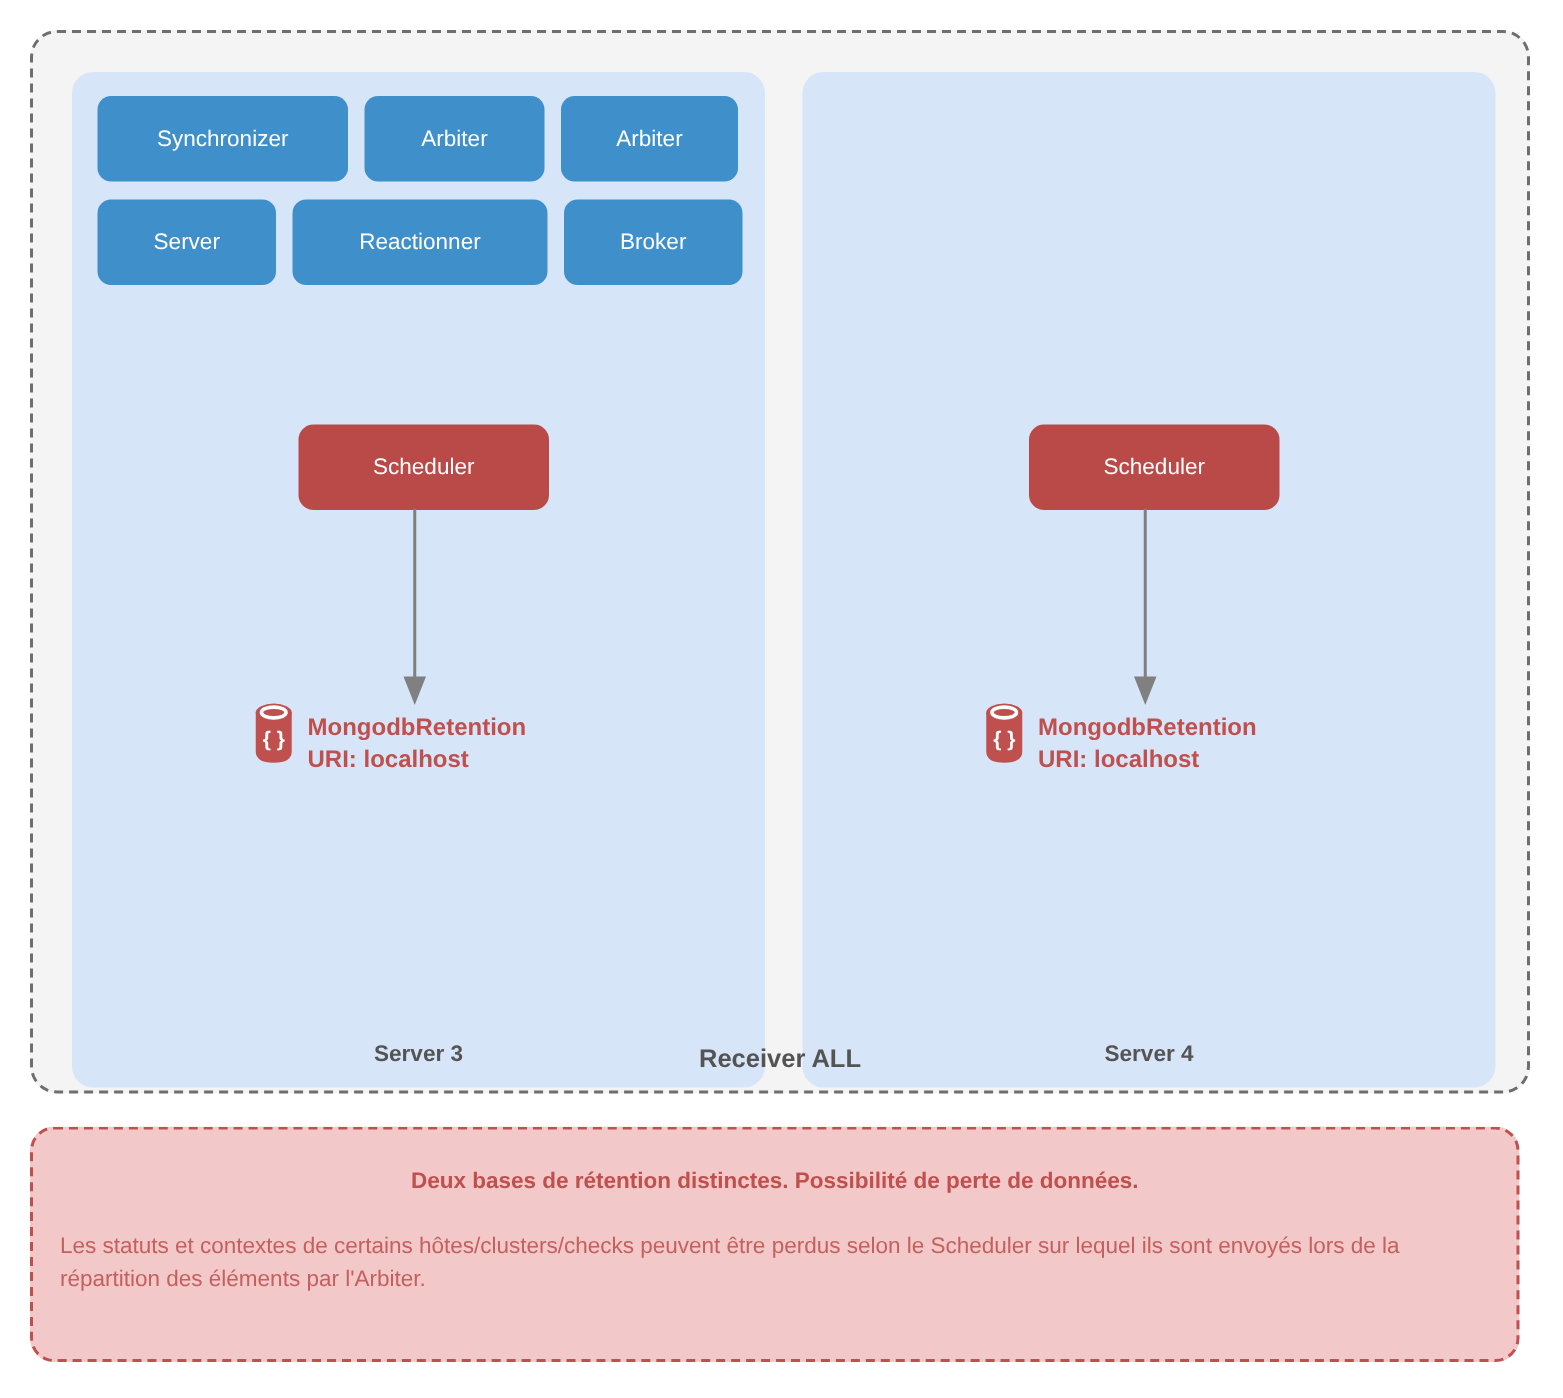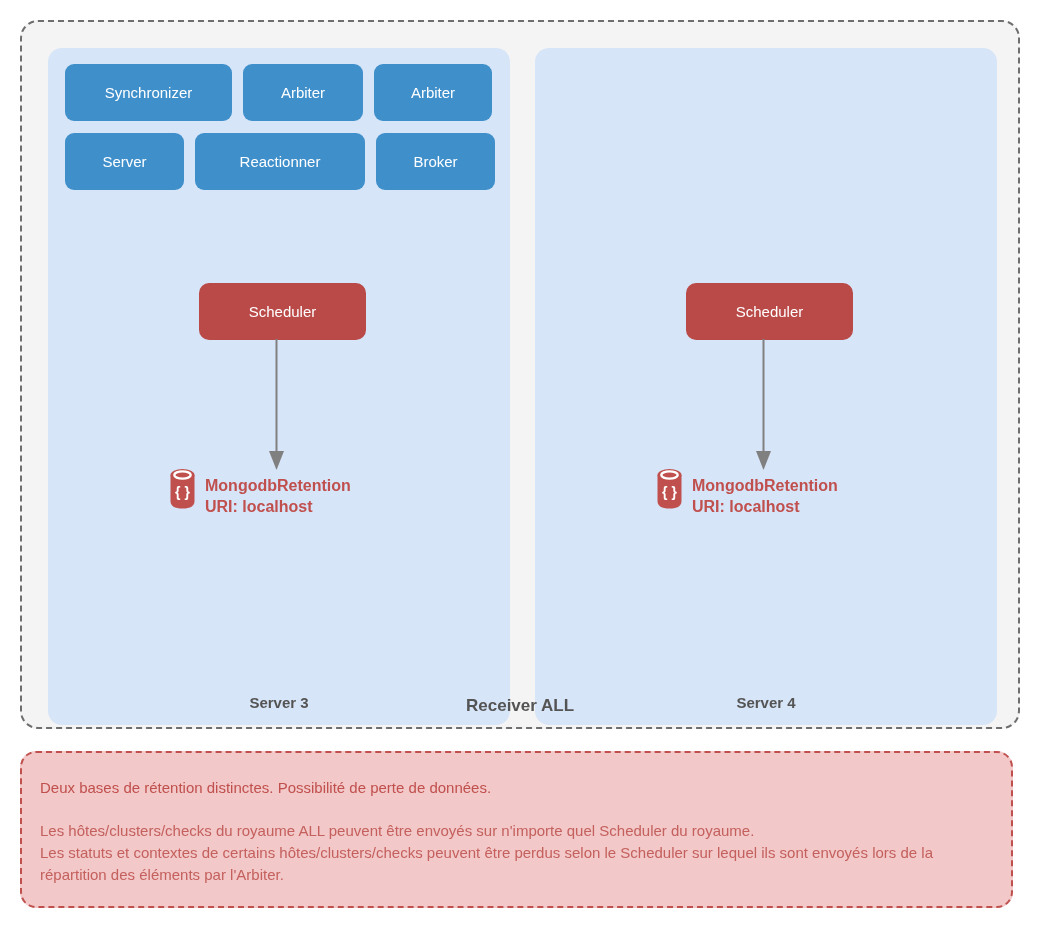--- a/index.html
+++ b/index.html
@@ -40,21 +40,21 @@
 
   .server-label { position:absolute; bottom:14px; width:100%; text-align:center;
                   color:#545454; font-weight:bold; font-size:15px; }
   .realm-label { position:absolute; bottom:11px; width:100%; text-align:center;
                  color:#545454; font-weight:bold; font-size:17px; }
 
   
   .warning { position:absolute; left:20px; top:751px; width:993px; height:157px;
              background:#F2C8C8; border:2px dashed #C0504D; border-radius:16px;
              padding:26px 18px 0 18px; }
-  .warning-title { color:#C0504D; font-weight:normal; font-size:15px; }
+  .warning-title { text-align:center; color:#C0504D; font-weight:bold; font-size:15px; }
   .warning-body { margin-top:24px; color:#C4605D; font-size:15px; line-height:22px; }
 </style>
 </head>
 <body>
 
 <div class="page">
 
   <div class="realm">
 
     <div class="server server--1">
@@ -115,18 +115,17 @@
 
       <div class="server-label">Server 4</div>
     </div>
 
     <div class="realm-label">Receiver ALL</div>
   </div>
 
   <div class="warning">
     <div class="warning-title">Deux bases de rétention distinctes. Possibilité de perte de données.</div>
     <div class="warning-body">
-      <div>Les hôtes/clusters/checks du royaume ALL peuvent être envoyés sur n'importe quel Scheduler du royaume.</div>
       <div>Les statuts et contextes de certains hôtes/clusters/checks peuvent être perdus selon le Scheduler sur lequel ils sont envoyés lors de la répartition des éléments par l'Arbiter.</div>
     </div>
   </div>
 
 </div>
 
 </body></html>

